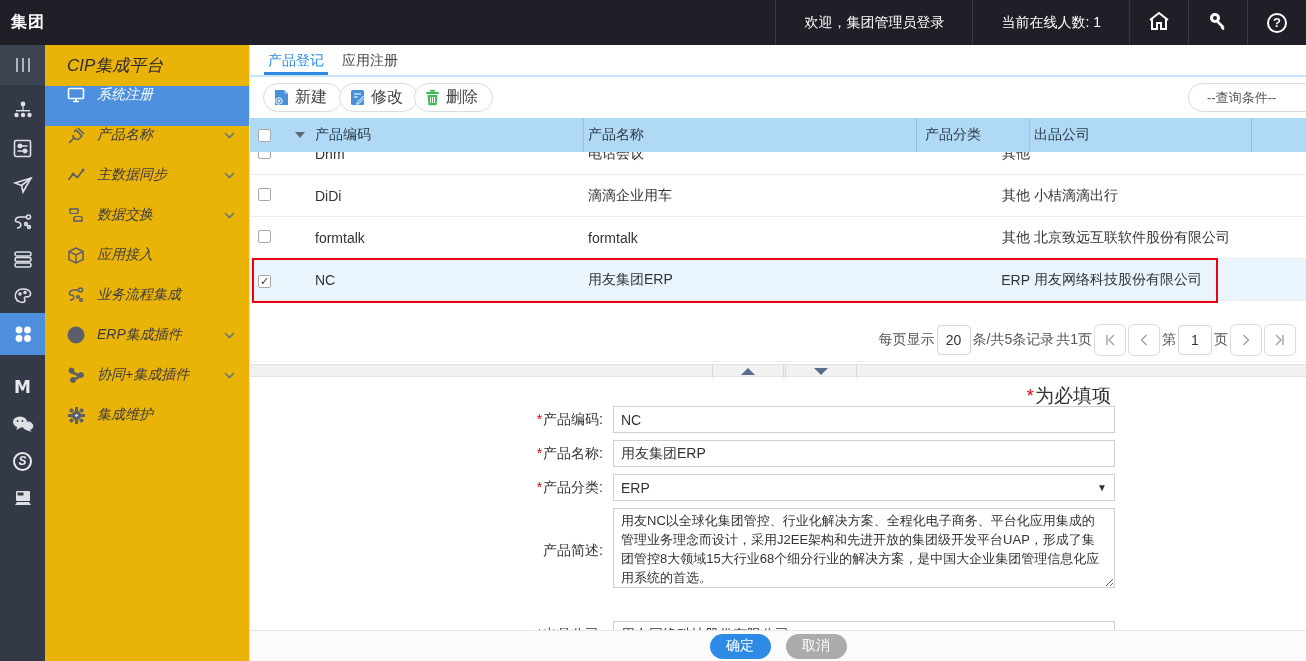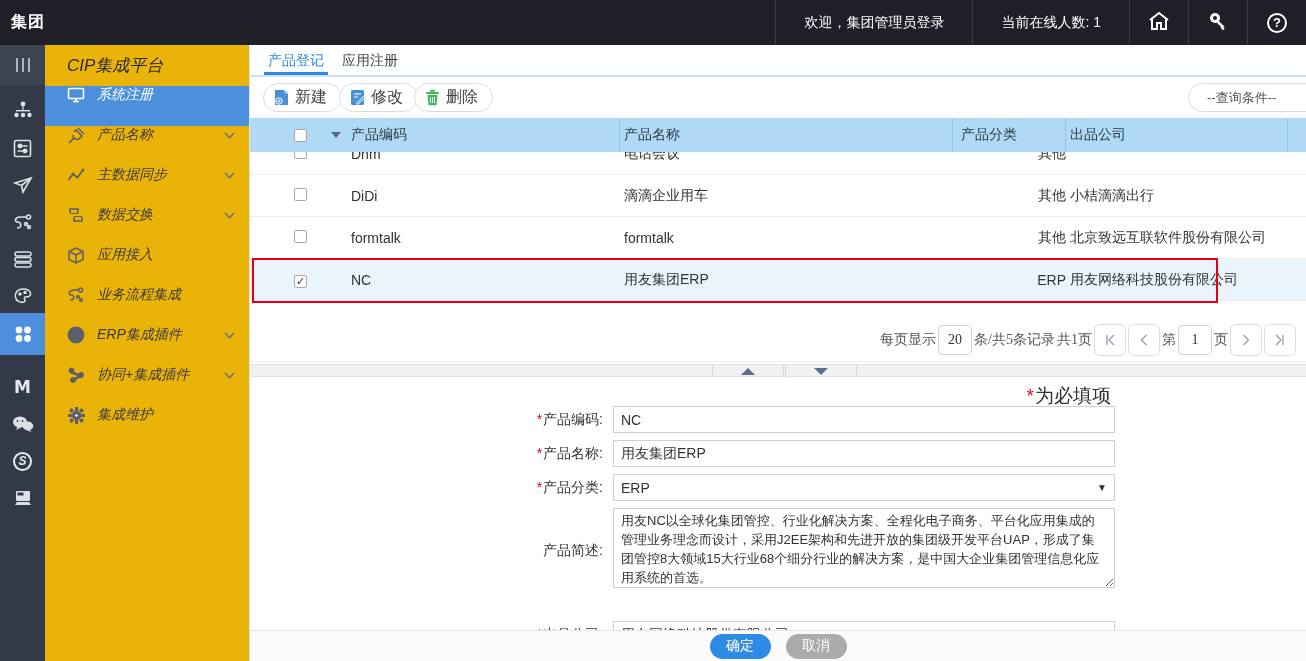--- a/index.html
+++ b/index.html
@@ -44,38 +44,38 @@
   .tab.active { color:#2E8BE5; border-bottom:3px solid #2E8BE5; }
   .tab1 { left:14px; } .tab2 { left:88px; }
 
   .toolbar { position:absolute; left:0; top:34px; width:1056px; height:38px; }
   .tbtn { position:absolute; top:4px; height:29px; background:#fff; border:1px solid #DCDCDC; border-radius:15px; display:flex; align-items:center; font-size:16px; color:#444; padding:0 14px 0 10px; cursor:pointer; }
   .tbtn svg { margin-right:6px; }
   .btn-new { left:13px; } .btn-edit { left:89px; } .btn-del { left:164px; }
   .query-pill { position:absolute; top:4px; right:-30px; width:148px; height:29px; background:#fff; border:1px solid #DCDCDC; border-radius:15px; display:flex; align-items:center; justify-content:flex-start; padding-left:18px; font-size:13px; color:#555; cursor:pointer; }
 
   
-  .grid-row { display:grid; grid-template-columns:45px 20px 269px 333px 113px 222px 1fr; align-items:center;padding-left:36px; }
+  .grid-row { display:grid; grid-template-columns:45px 20px 269px 333px 113px 222px 1fr; align-items:center; }
   .thead { position:absolute; left:0; top:73px; width:1056px; height:34px; background:#AFD9F5; font-size:14px; color:#2E3A45; }
   .thead .cell { height:34px; display:flex; align-items:center; border-right:1px solid #97C4E4; }
   .thead .cell:last-child, .thead .c-check, .thead .c-caret { border-right:none; }
   .c-check { justify-content:flex-start; padding-left:8px; }
   .cbox { width:13px; height:13px; border:1px solid #A9A9A9; border-radius:2px; background:#fff; display:inline-flex; align-items:center; justify-content:center; font-size:11px; color:#333; cursor:pointer; }
   .sort-caret { width:0; height:0; border-left:5px solid transparent; border-right:5px solid transparent; border-top:6px solid #5E6B76; cursor:pointer; }
   .pad4 { padding-left:4px; } .pad8 { padding-left:8px;text-align:right; }
   .trow { position:absolute; left:0; width:1056px; height:42px; font-size:14px; color:#333; border-bottom:1px solid #ECECEC; background:#fff; }
   .trow .grid-row { height:42px; }
   .row-clip { top:107px; height:23px; overflow:hidden; }
   .row-clip .grid-row { margin-top:-19px; }
   .row-1 { top:130px; } .row-2 { top:172px; }
   .row-3 { top:214px; background:#E9F4FD; }
   .sel-border { position:absolute; left:2px; top:213px; width:966px; height:45px; border:2px solid #E60012; pointer-events:none; z-index:5; }
 
   
-  .pager { position:absolute; left:0; top:273px; width:1056px; height:44px; display:flex; align-items:center; justify-content:flex-end; padding-right:10px; font-size:14px; color:#555; gap:2px; border-bottom:1px solid #EDEDED;font-family:Liberation Serif, serif; }
+  .pager { position:absolute; left:0; top:273px; width:1056px; height:44px; display:flex; align-items:center; justify-content:flex-end; padding-right:10px; font-size:14px; color:#555; gap:2px; border-bottom:1px solid #EDEDED; }
   .pg-input { width:34px; height:30px; border:1px solid #D5D5D5; border-radius:4px; text-align:center; font-size:14px; color:#333; font-family:inherit; }
   .pg-btn { width:32px; height:32px; border:1px solid #DCDCDC; border-radius:6px; background:#fff; display:flex; align-items:center; justify-content:center; cursor:pointer; }
   .pg-btn svg { stroke:#9AA1AD; }
 
   
   .splitter { position:absolute; left:0; top:319px; width:1056px; height:13px; background:#F1F1F1; border-top:1px solid #E2E2E2; border-bottom:1px solid #E2E2E2; }
   .split-btn { position:absolute; top:0; height:13px; width:72px; display:flex; align-items:center; justify-content:center; cursor:pointer; border-left:1px solid #D8D8D8; border-right:1px solid #D8D8D8; }
   .sb-up { left:462px; } .sb-dn { left:535px; }
   .tri-up { width:0; height:0; border-left:7px solid transparent; border-right:7px solid transparent; border-bottom:7px solid #5A6E8C; }
   .tri-dn { width:0; height:0; border-left:7px solid transparent; border-right:7px solid transparent; border-top:7px solid #5A6E8C; }

